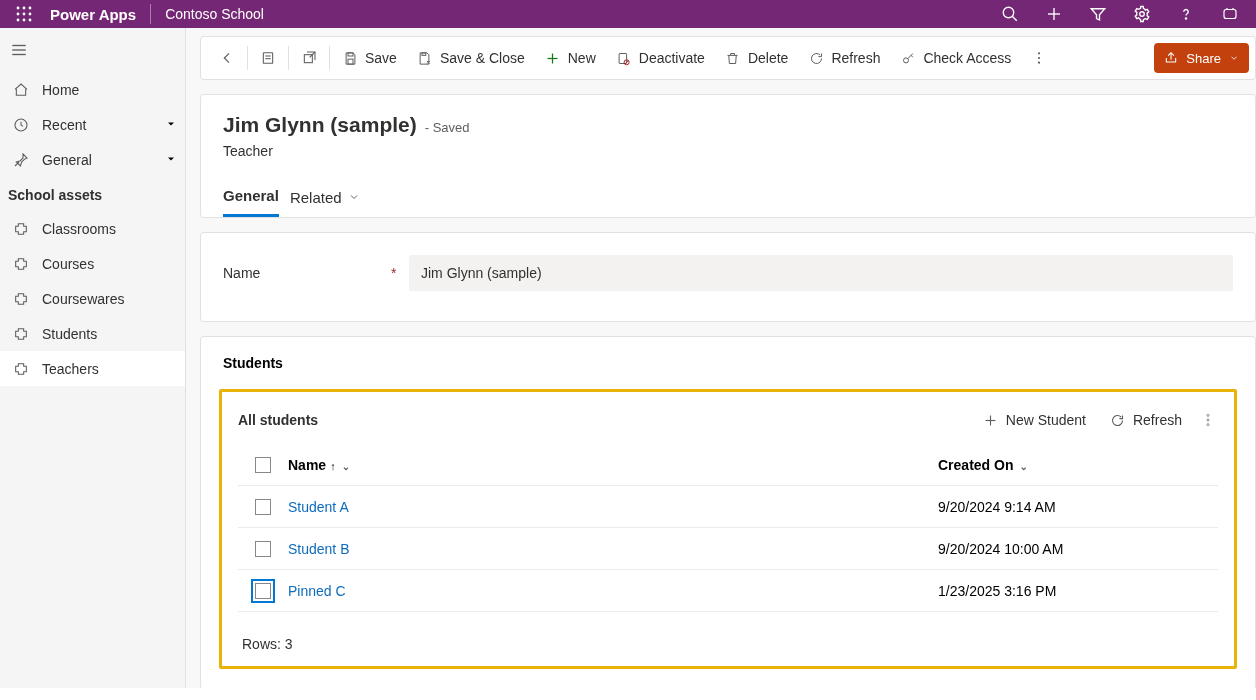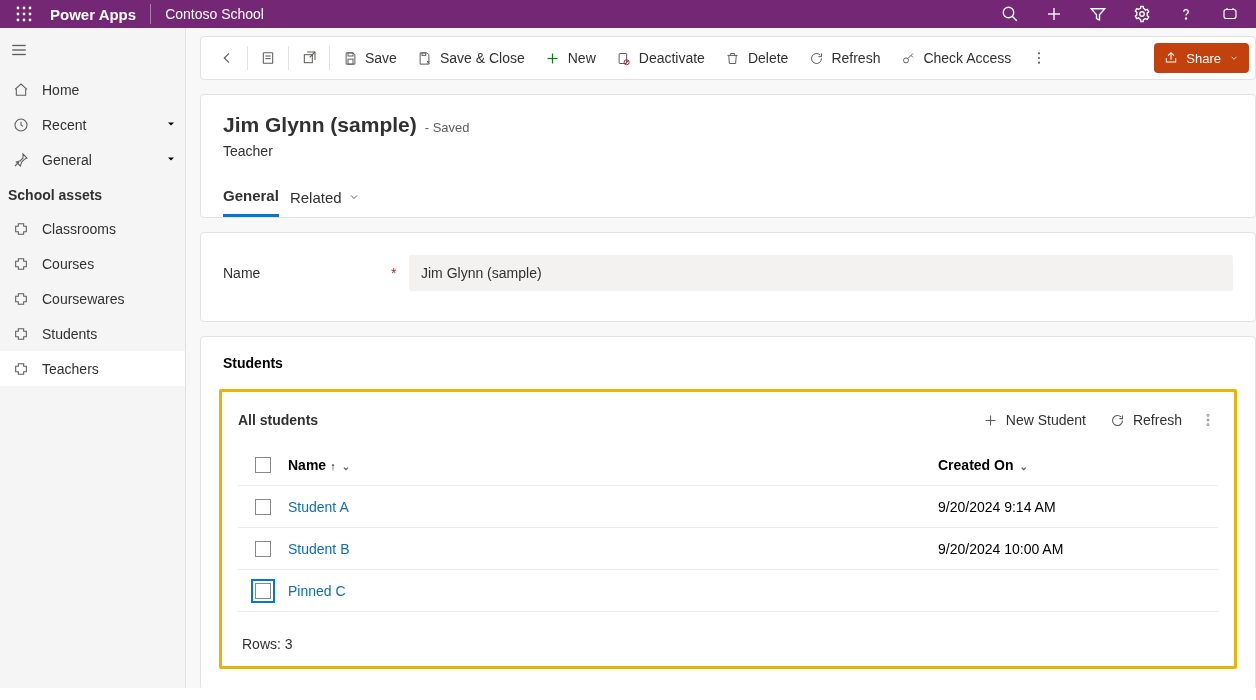--- a/index.html
+++ b/index.html
@@ -585,20 +585,21 @@
                 <div class="check"></div>
               </div>
             <div class="col-name"><a href="#">Student B</a></div>
             <div class="col-created">9/20/2024 10:00 AM</div>
           </div>
           <div class="grid-row">
             <div class="col-check">
                 <div class="check focused"></div>
               </div>
             <div class="col-name"><a href="#">Pinned C</a></div>
+            <div class="col-created">1/23/2025 3:16 PM</div>
           </div>
         </div>
 
         <div class="grid-footer">Rows: 3</div>
       </div>
     </div>
 
   </div>
 </div>
 

